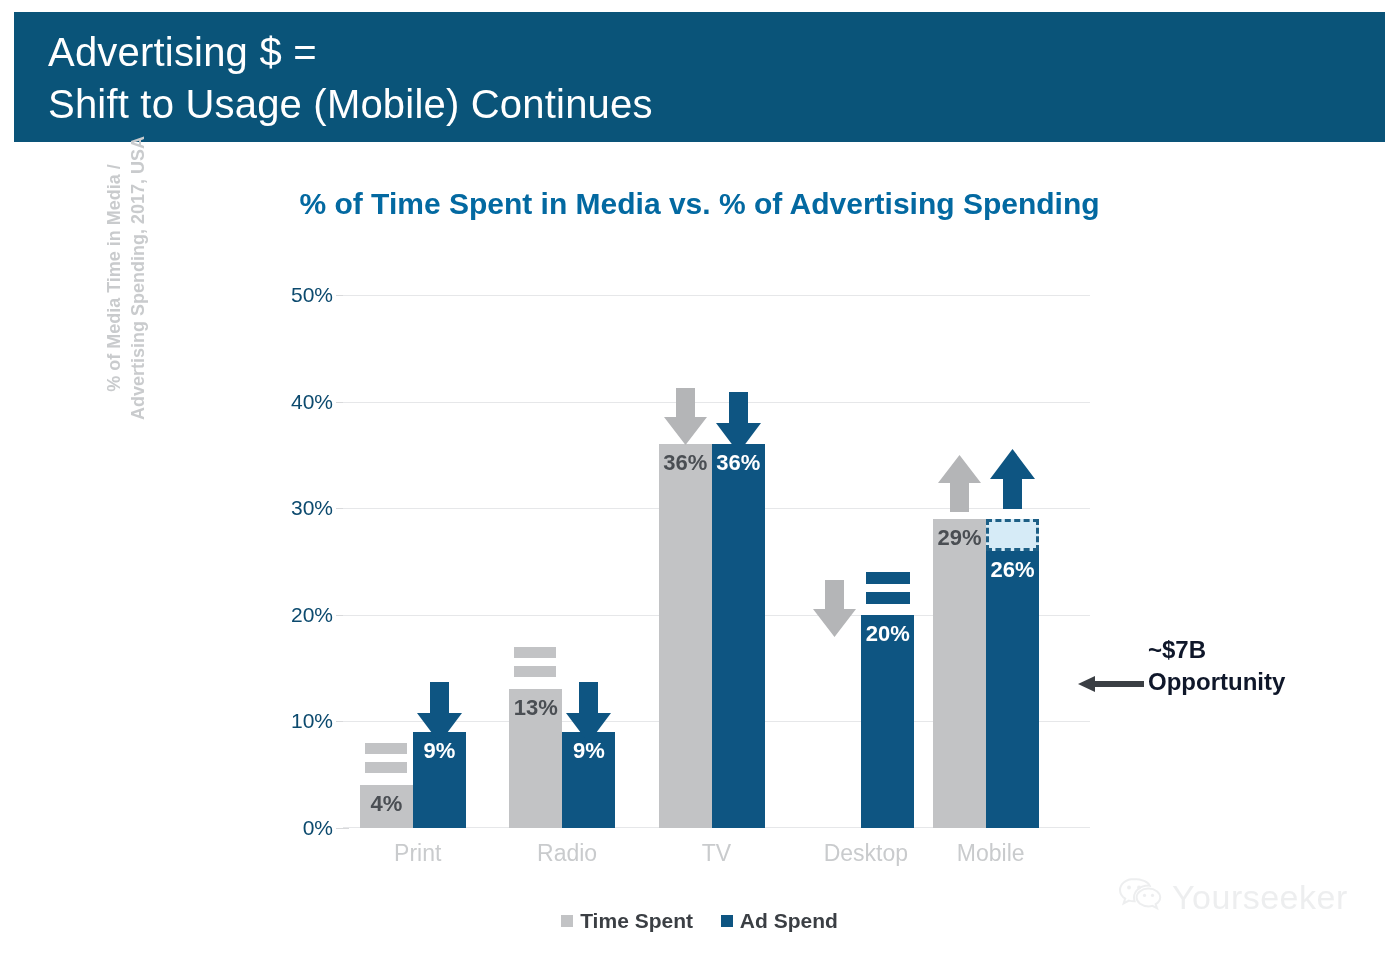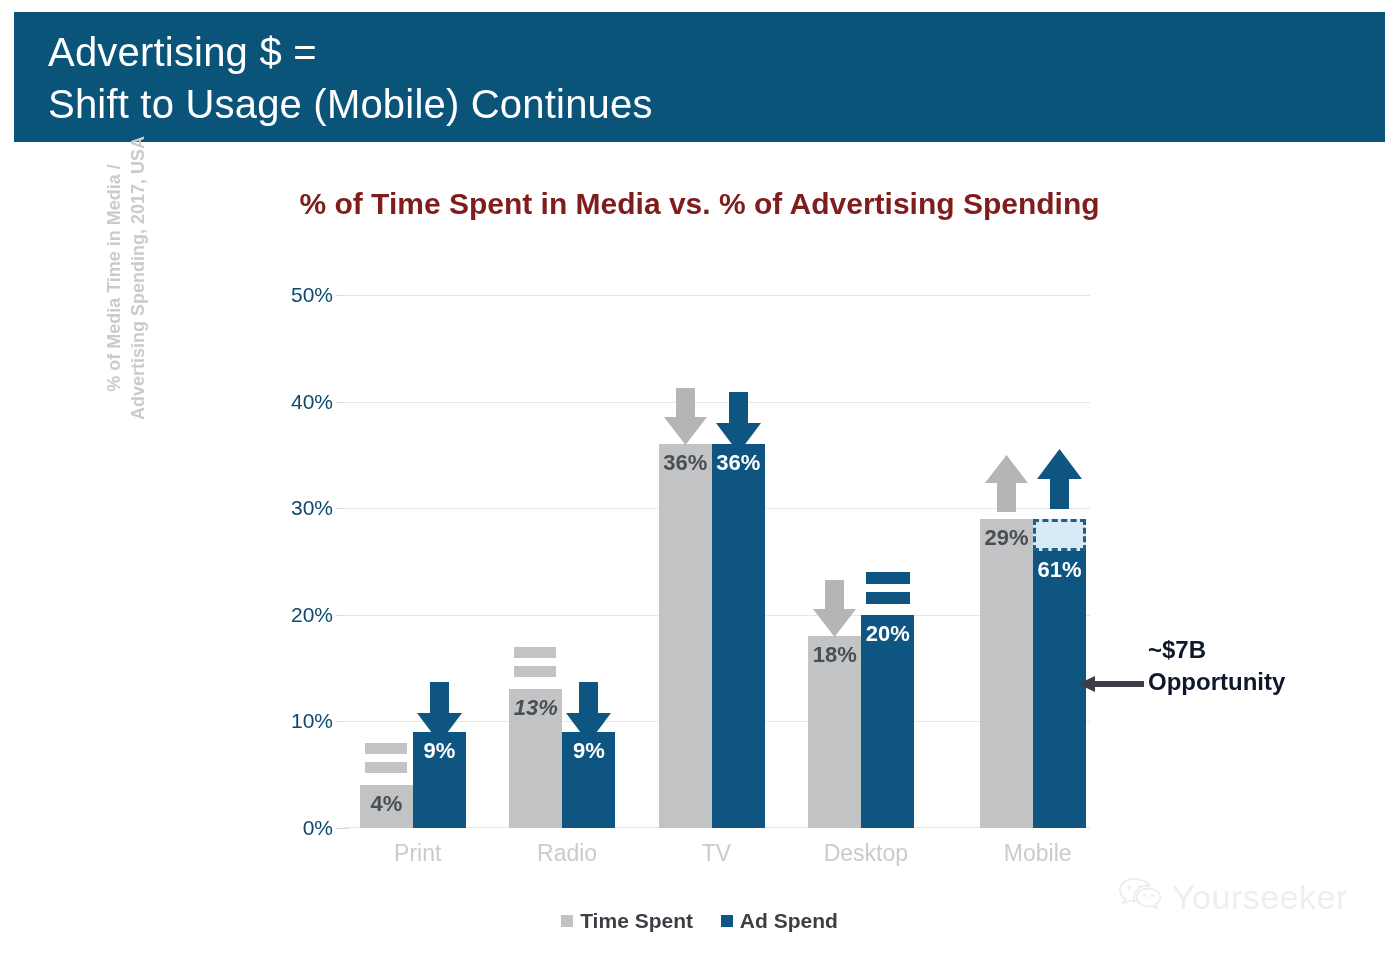--- a/index.html
+++ b/index.html
@@ -43,21 +43,21 @@
     height: 818px;
   }
   #chart-title {
     position: absolute;
     left: 0;
     top: 45px;
     width: 1399px;
     text-align: center;
     font-size: 30px;
     font-weight: bold;
-    color: #7f1d1d;
+    color: #0369a1;
   }
 
   
   #plot {
     position: absolute;
     left: 343px;
     top: 153px;
     width: 747px;
     height: 533px;
   }
@@ -279,21 +279,21 @@
       <div class="indicator" style="left:71px; bottom:82px; width:51px; height:66px;">
         <svg width="51" height="66" viewBox="0 0 51 66">
           <path d="M16 2 L35 2 L35 33 L48 33 L25.5 63 L3 33 L16 33 Z" fill="#0e5582"></path>
         </svg>
       </div>
       <div class="xlabel">Print</div>
     </div>
 
     <div class="group" style="left:149.4px;">
 
-      <div class="bar gray" style="height:138.6px;font-style:italic;">
+      <div class="bar gray" style="height:138.6px;">
         <div class="bar-value">13%</div>
       </div>
       <div class="indicator" style="left:18px; bottom:143px; width:50px; height:42px;">
         <svg width="50" height="42" viewBox="0 0 50 42">
           <rect x="4" y="4" width="42" height="11" fill="#c2c3c5"></rect>
           <rect x="4" y="23" width="42" height="11" fill="#c2c3c5"></rect>
         </svg>
       </div>
 
       <div class="bar blue" style="height:95.9px;">
@@ -324,54 +324,51 @@
       <div class="indicator" style="left:71px; bottom:372px; width:51px; height:66px;">
         <svg width="51" height="66" viewBox="0 0 51 66">
           <path d="M16 2 L35 2 L35 33 L48 33 L25.5 63 L3 33 L16 33 Z" fill="#0e5582"></path>
         </svg>
       </div>
       <div class="xlabel">TV</div>
     </div>
 
     <div class="group" style="left:448.2px;">
 
-      <div class="bar gray" style="height:191.9px;">
-        <div class="bar-value">18%</div>
-      </div>
       <div class="indicator" style="left:19px; bottom:188px; width:49px; height:62px;">
         <svg width="49" height="62" viewBox="0 0 49 62">
           <path d="M15 2 L34 2 L34 31 L46 31 L24.5 59 L3 31 L15 31 Z" fill="#b4b5b7"></path>
         </svg>
       </div>
 
       <div class="bar blue" style="height:213.2px;">
         <div class="bar-value">20%</div>
       </div>
       <div class="indicator" style="left:71px; bottom:218px; width:50px; height:42px;">
         <svg width="50" height="42" viewBox="0 0 50 42">
           <rect x="4" y="4" width="44" height="12" fill="#0e5582"></rect>
           <rect x="4" y="24" width="44" height="12" fill="#0e5582"></rect>
         </svg>
       </div>
       <div class="xlabel">Desktop</div>
     </div>
 
-    <div class="group" style="left:620px;">
+    <div class="group" style="left:573px;">
 
       <div class="bar gray" style="height:309.1px;">
         <div class="bar-value">29%</div>
       </div>
       <div class="indicator" style="left:19px; bottom:314px; width:49px; height:62px;">
         <svg width="49" height="62" viewBox="0 0 49 62">
           <path d="M24.5 3 L46 31 L34 31 L34 60 L15 60 L15 31 L3 31 Z" fill="#b4b5b7"></path>
         </svg>
       </div>
 
       <div class="bar blue" style="height:277.2px;">
-        <div class="bar-value">61%</div>
+        <div class="bar-value">26%</div>
       </div>
 
       <div id="opportunity-box" style="left:70px; bottom:277.2px; width:53px; height:32px;"></div>
       <div class="indicator" style="left:71px; bottom:316px; width:51px; height:66px;">
         <svg width="51" height="66" viewBox="0 0 51 66">
           <path d="M25.5 3 L48 33 L35 33 L35 63 L16 63 L16 33 L3 33 Z" fill="#0e5582"></path>
         </svg>
       </div>
       <div class="xlabel">Mobile</div>
     </div>

